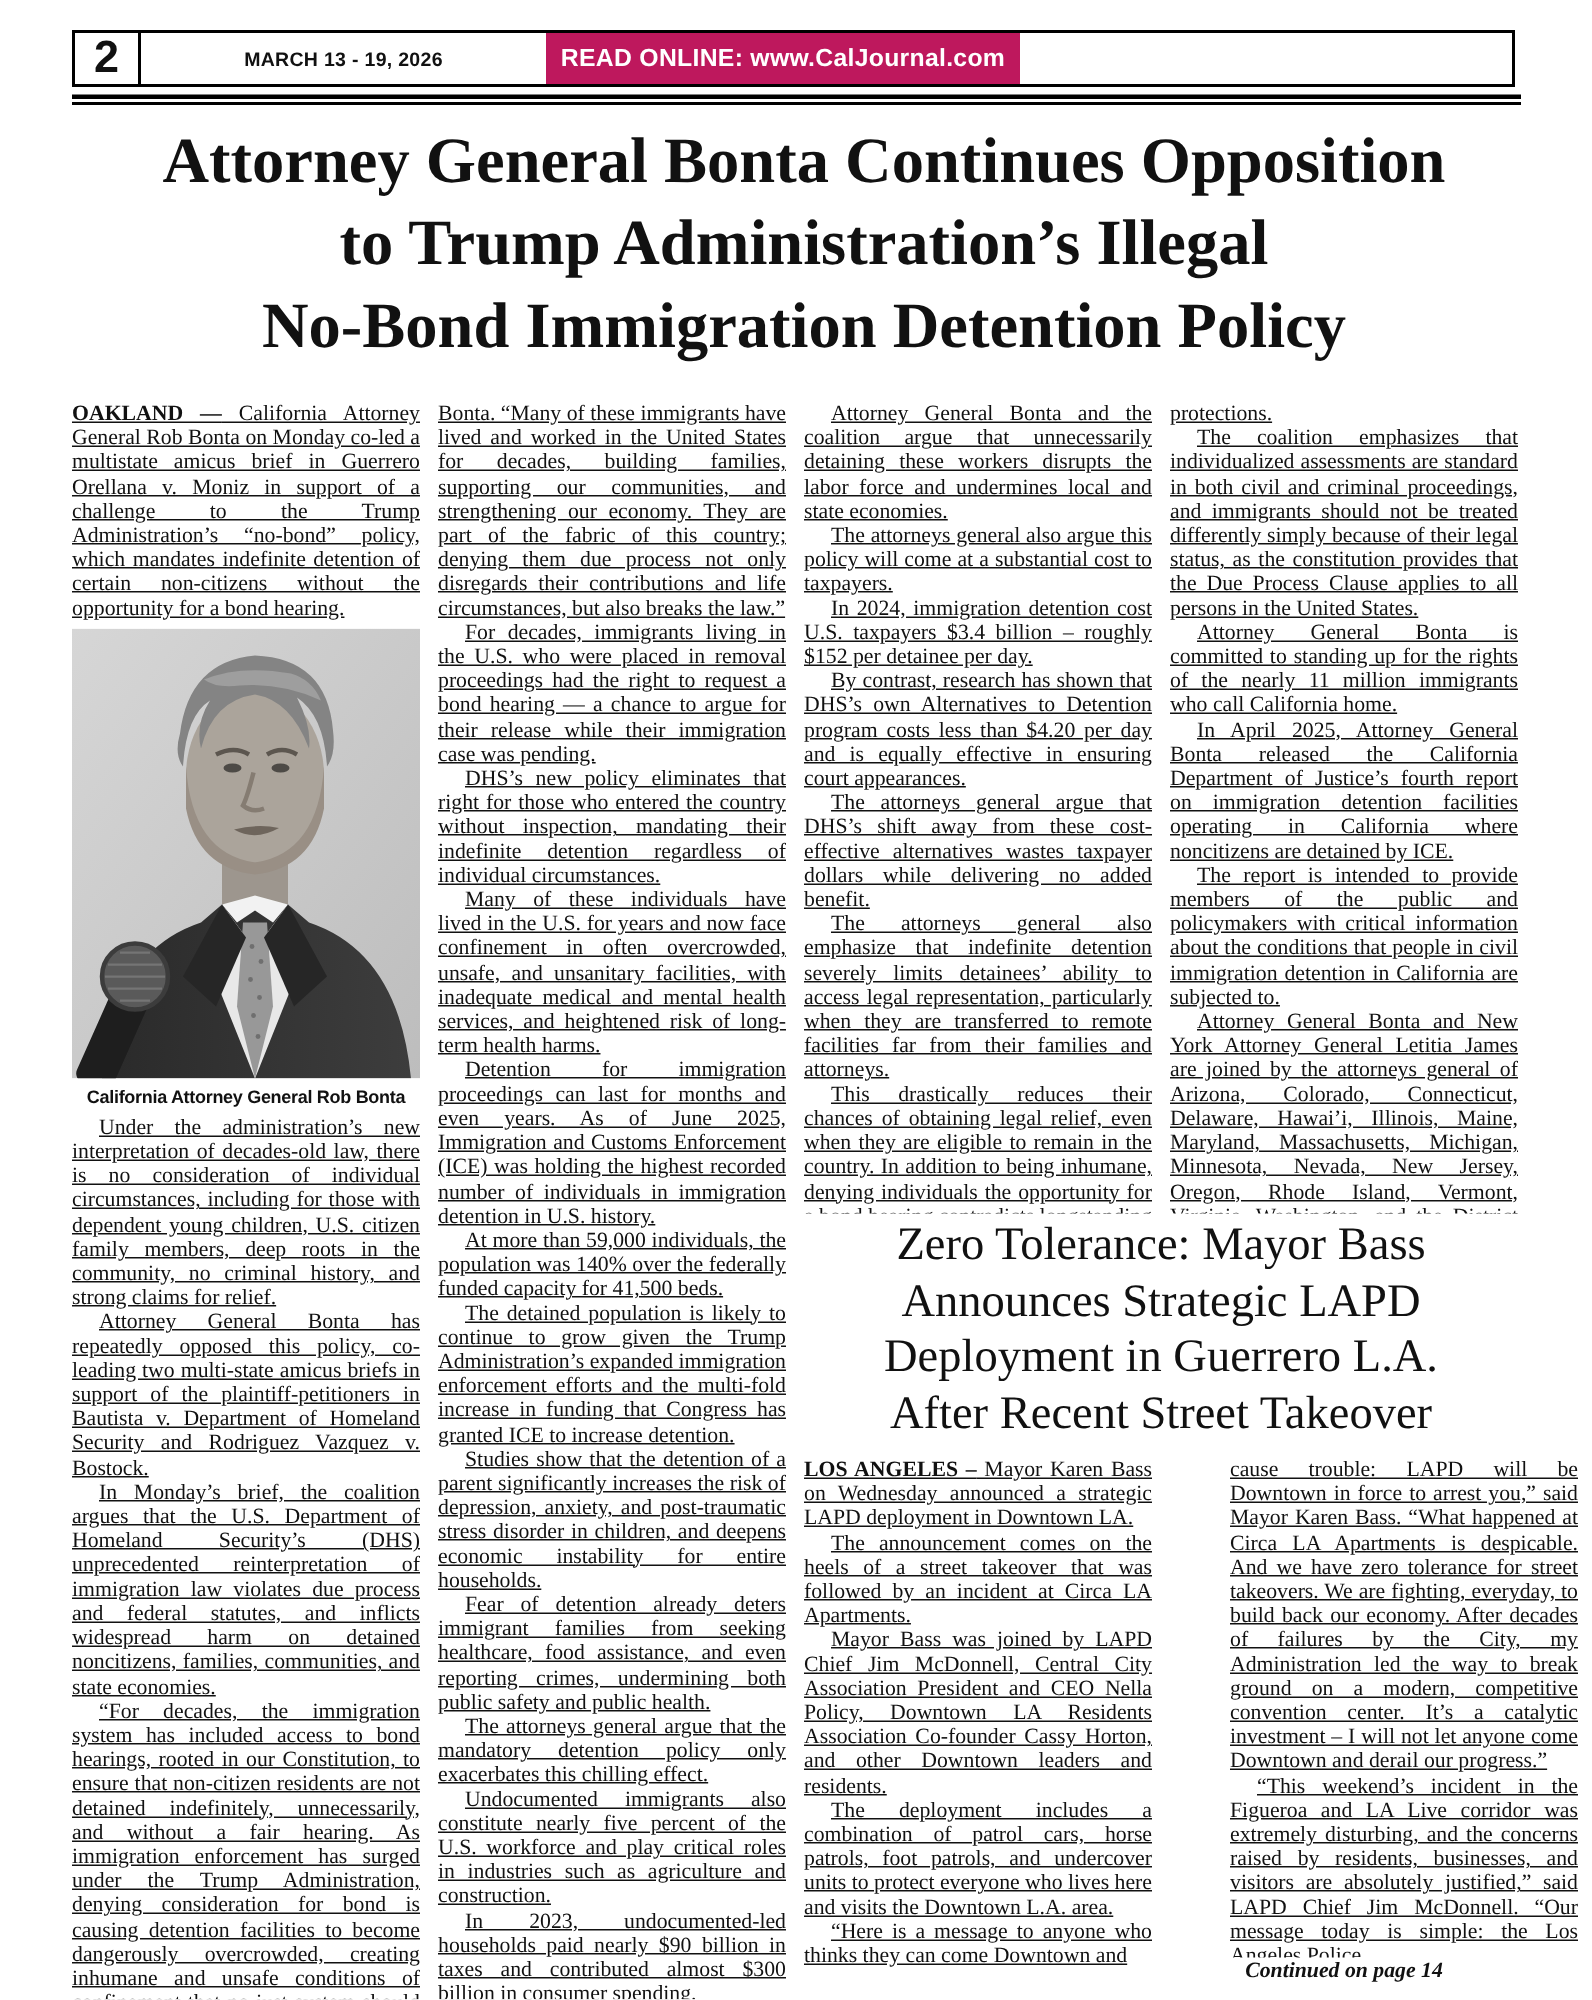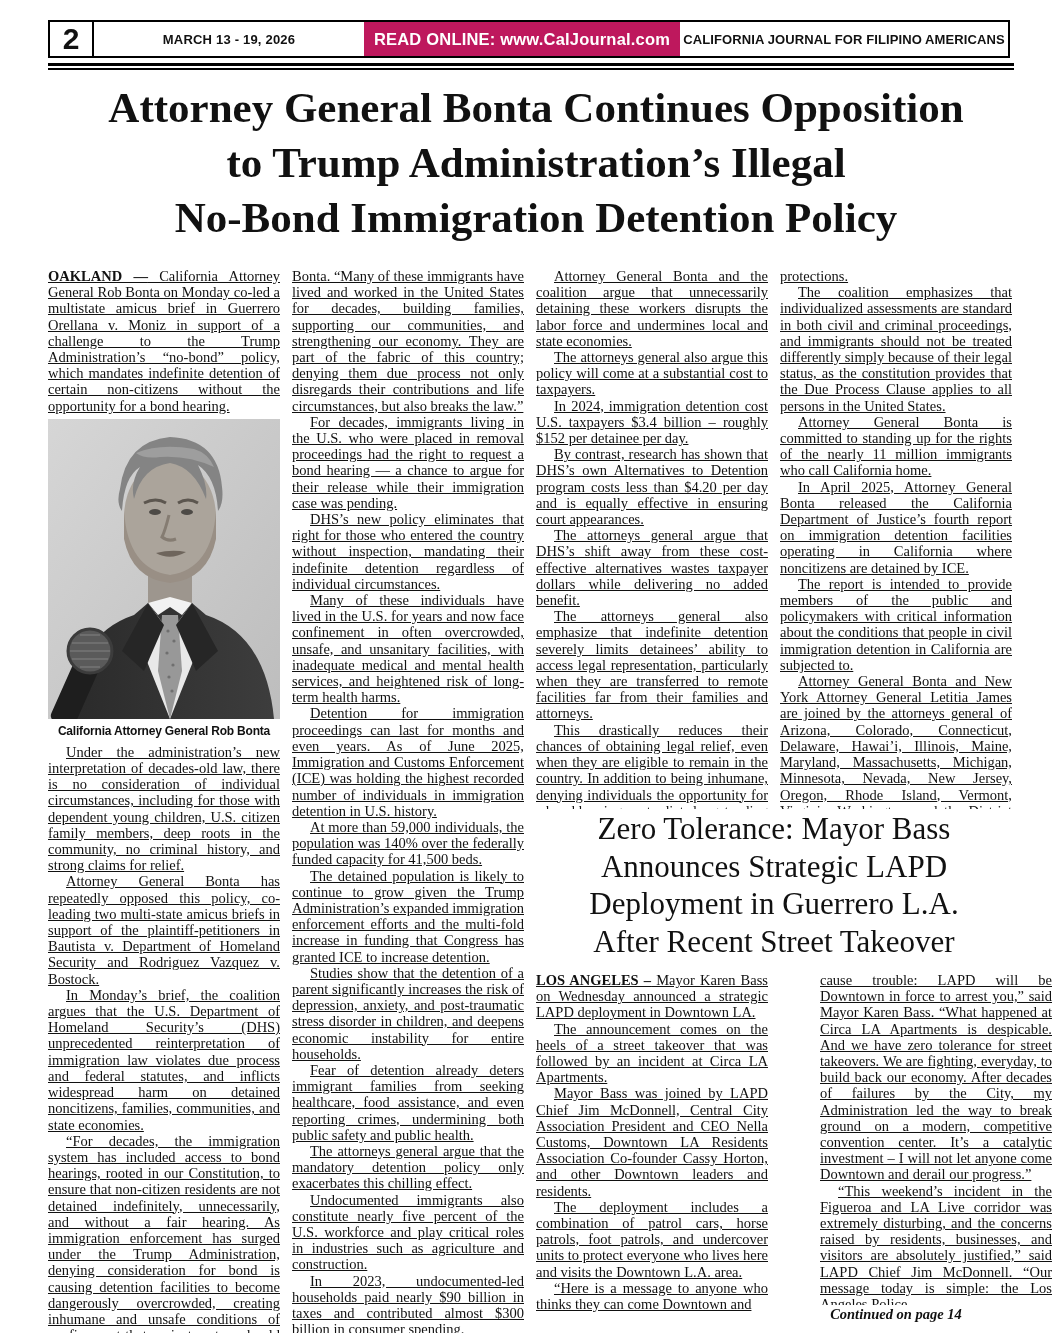--- a/index.html
+++ b/index.html
@@ -52,21 +52,20 @@
 </style>
 </head>
 <body>
 
 <div class="page">
 
   <header class="masthead">
     <div class="mh-pagenum">2</div>
     <div class="mh-date">MARCH 13 - 19, 2026</div>
     <div class="mh-online">READ ONLINE: www.CalJournal.com</div>
-    <div class="mh-journal">CALIFORNIA JOURNAL FOR FILIPINO AMERICANS</div>
   </header>
   <div class="double-rule"></div>
 
   <h1 class="headline1">
       <span>Attorney General Bonta Continues Opposition</span>
       <span>to Trump Administration’s Illegal</span>
       <span>No-Bond Immigration Detention Policy</span>
     </h1>
 
   <section class="col c1">
@@ -173,21 +172,21 @@
   <h2 class="headline2">
       <span>Zero Tolerance: Mayor Bass</span>
       <span>Announces Strategic LAPD</span>
       <span>Deployment in Guerrero L.A.</span>
       <span>After Recent Street Takeover</span>
     </h2>
 
   <section class="col a2c1 flow-start">
       <p><b>LOS ANGELES –</b> Mayor Karen Bass on Wednesday announced a strategic LAPD deployment in Downtown LA.</p>
       <p>The announcement comes on the heels of a street takeover that was followed by an incident at Circa LA Apartments.</p>
-      <p>Mayor Bass was joined by LAPD Chief Jim McDonnell, Central City Association President and CEO Nella Customs, Downtown LA Residents Association Co-founder Cassy Horton, and other Downtown leaders and residents.</p>
+      <p>Mayor Bass was joined by LAPD Chief Jim McDonnell, Central City Association President and CEO Nella Policy, Downtown LA Residents Association Co-founder Cassy Horton, and other Downtown leaders and residents.</p>
       <p>The deployment includes a combination of patrol cars, horse patrols, foot patrols, and undercover units to protect everyone who lives here and visits the Downtown L.A. area.</p>
       <p>“Here is a message to anyone who thinks they can come Downtown and</p>
     </section>
   <section class="col a2c2 flow-start">
       <p>cause trouble: LAPD will be Downtown in force to arrest you,” said Mayor Karen Bass. “What happened at Circa LA Apartments is despicable. And we have zero tolerance for street takeovers. We are fighting, everyday, to build back our economy. After decades of failures by the City, my Administration led the way to break ground on a modern, competitive convention center. It’s a catalytic investment – I will not let anyone come Downtown and derail our progress.”</p>
       <p>“This weekend’s incident in the Figueroa and LA Live corridor was extremely disturbing, and the concerns raised by residents, businesses, and visitors are absolutely justified,” said LAPD Chief Jim McDonnell. “Our message today is simple: the Los Angeles Police</p>
     </section>
 
   <div class="continued">Continued on page 14</div>
 

